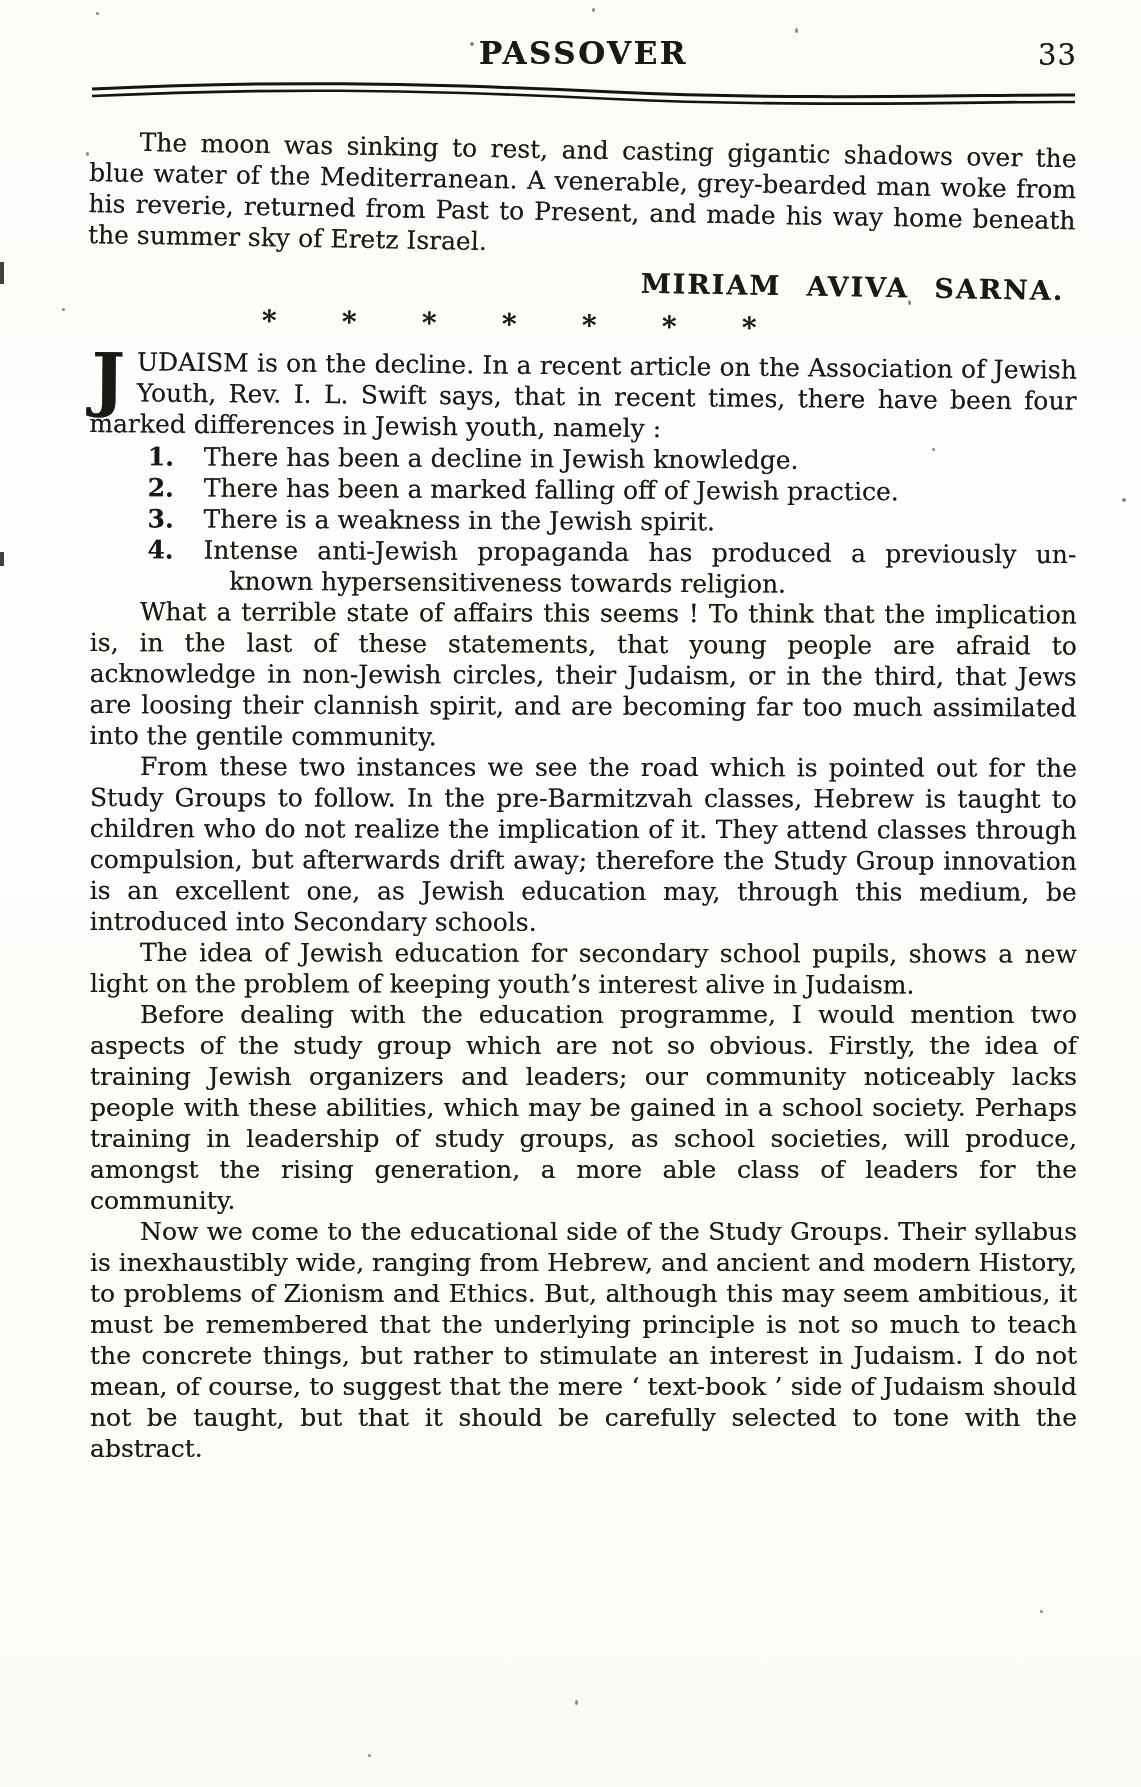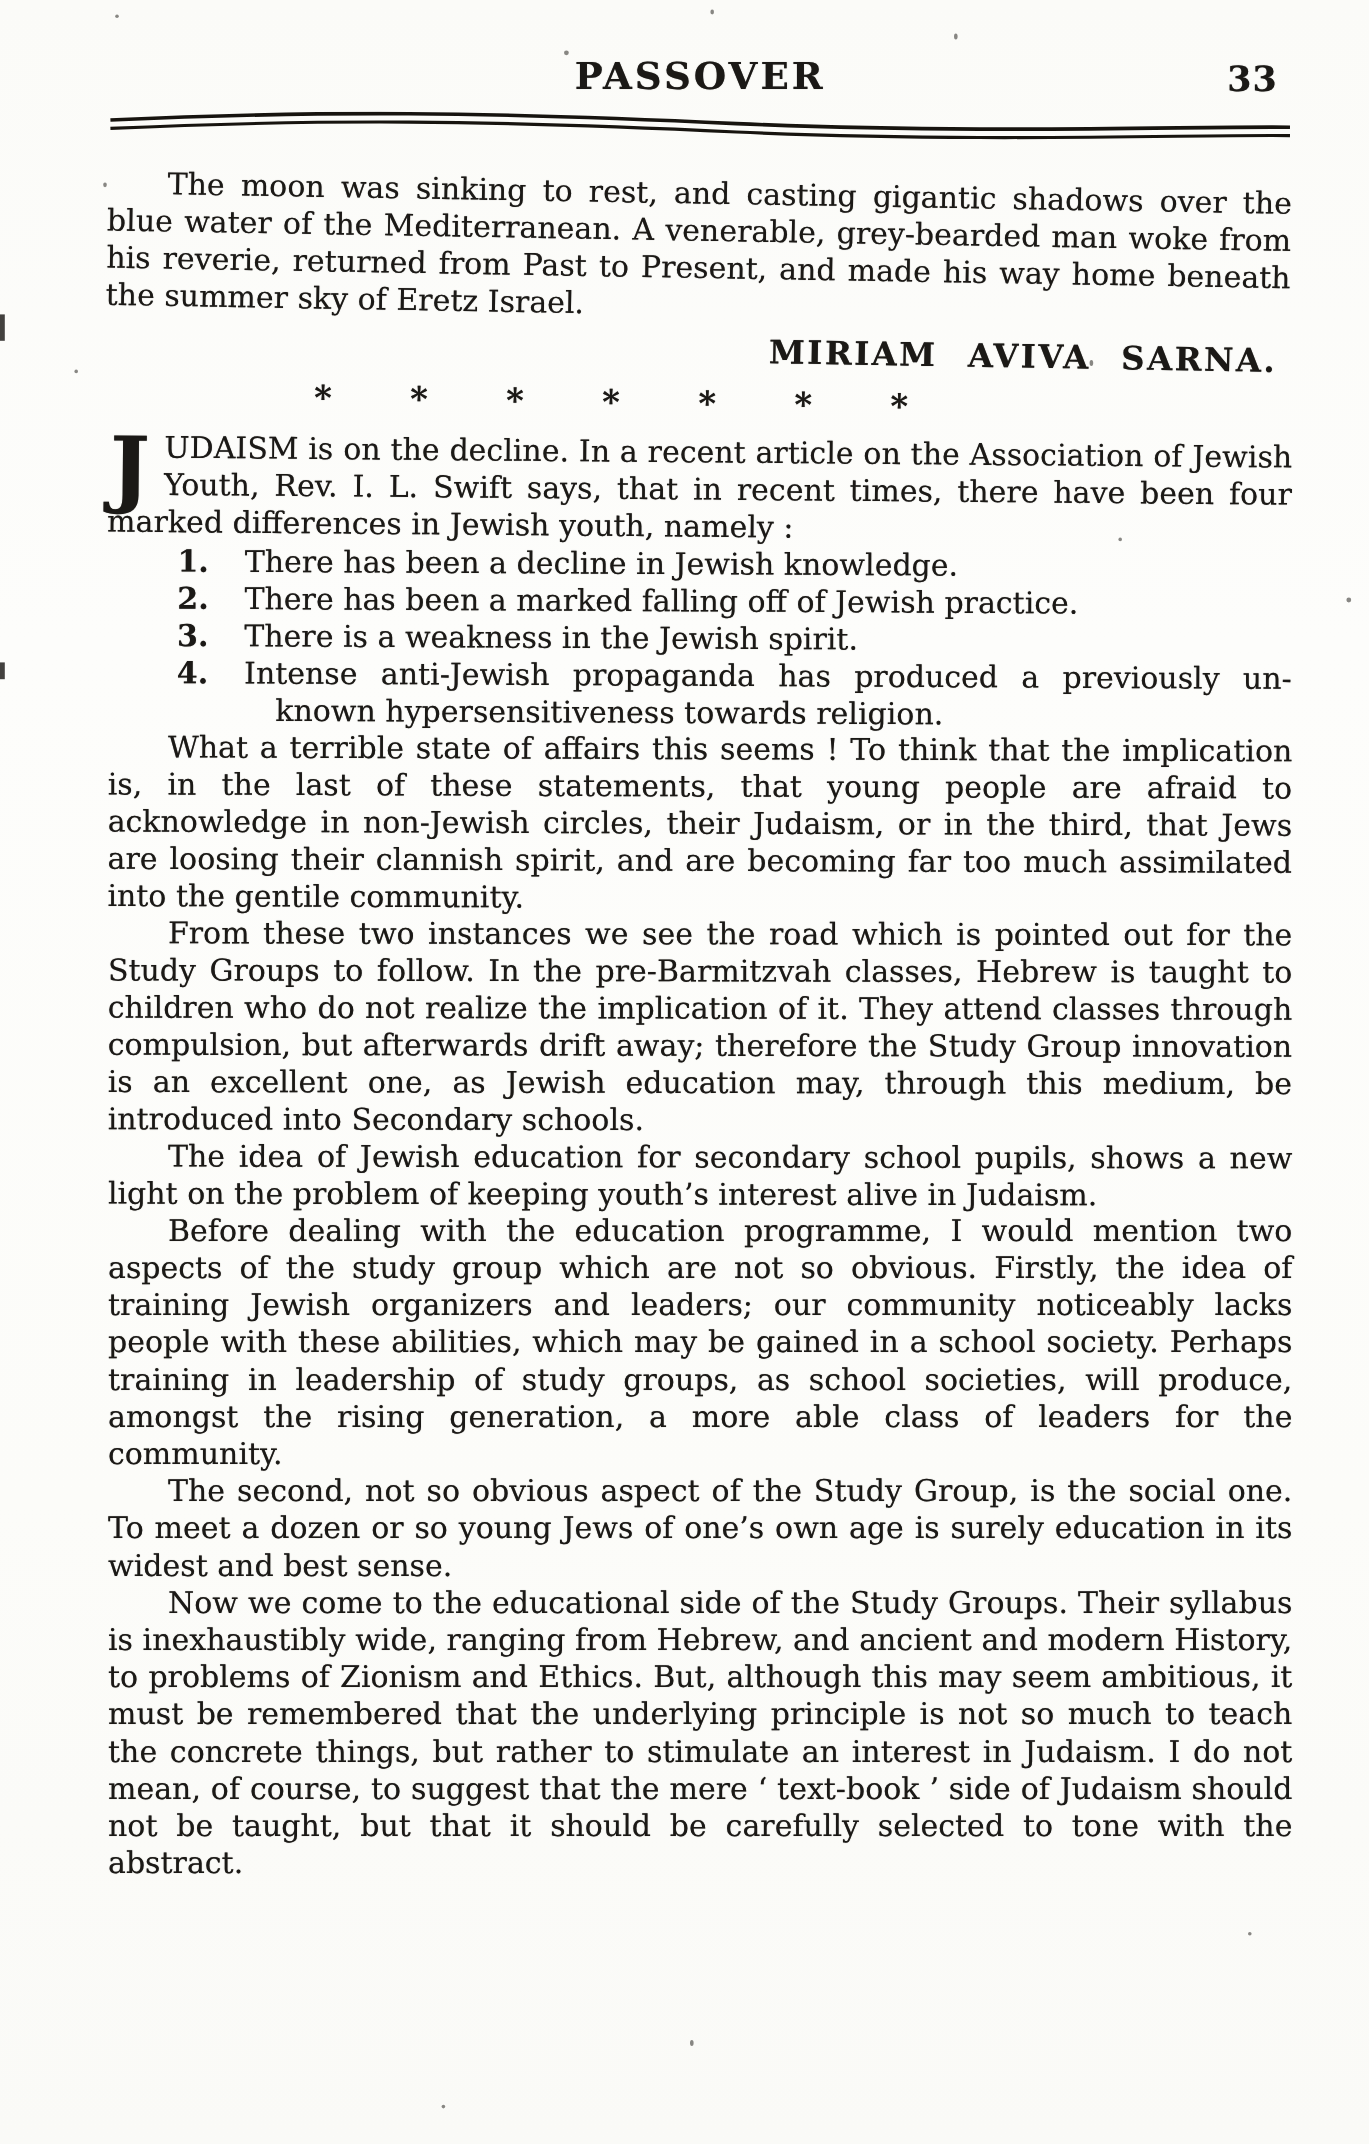--- a/index.html
+++ b/index.html
@@ -14,38 +14,38 @@
     overflow: hidden;
     margin: 0 auto;
     background: linear-gradient(180deg, #fbfbf8 0%, #fdfdfb 30%, #fcfcf9 70%, #fafaf7 100%);
     color: #1b1916;
     font-family: "DejaVu Serif", "Liberation Serif", serif;
     font-size: 25px;
     line-height: 31px;
     text-shadow: 0 0 0.6px rgba(27,25,22,0.65);
   }
   .content {
-    padding: 43px 64px 0 90px;
+    padding: 32px 64px 0 90px;
   }
   .page-header {
     position: relative;
     height: 46px;
   }
   .title {
     text-align: center;
     font-weight: bold;
     font-size: 31px;
     letter-spacing: 2.5px;
     padding-top: 6px;
   }
   .page-num {
     position: absolute;
-    right: 12px;
+    right: 0px;
     top: 8px;
-    font-weight: bold;
+    font-weight: normal;
     font-size: 29px;
     letter-spacing: 1px;
   }
   .double-rule {
     display: block;
     width: 100%;
     height: 24px;
     margin-top: 4px;
   }
   .para {
@@ -208,18 +208,17 @@
             <span class="li-text li-stretch">Intense anti-Jewish propaganda has produced a previously un-</span>
           </div>
           <div class="li-cont">known hypersensitiveness towards religion.</div>
         </li>
       </ol>
 
       <p class="para indent tilt-e">What a terrible state of affairs this seems ! To think that the implication is, in the last of these statements, that young people are afraid to acknowledge in non-Jewish circles, their Judaism, or in the third, that Jews are loosing their clannish spirit, and are becoming far too much assimilated into the gentile community.</p>
       <p class="para indent tilt-f">From these two instances we see the road which is pointed out for the Study Groups to follow. In the pre-Barmitzvah classes, Hebrew is taught to children who do not realize the implication of it. They attend classes through compulsion, but afterwards drift away; therefore the Study Group innovation is an excellent one, as Jewish education may, through this medium, be introduced into Secondary schools.</p>
       <p class="para indent tilt-f">The idea of Jewish education for secondary school pupils, shows a new light on the problem of keeping youth’s interest alive in Judaism.</p>
       <p class="para indent">Before dealing with the education programme, I would mention two aspects of the study group which are not so obvious. Firstly, the idea of training Jewish organizers and leaders; our community noticeably lacks people with these abilities, which may be gained in a school society. Perhaps training in leadership of study groups, as school societies, will produce, amongst the rising generation, a more able class of leaders for the community.</p>
-      <p class="para indent">The second, not so obvious aspect of the Study Group, is the social one. To meet a dozen or so young Jews of one’s own age is surely education in its widest and best sense.</p>
       <p class="para indent">Now we come to the educational side of the Study Groups. Their syllabus is inexhaustibly wide, ranging from Hebrew, and ancient and modern History, to problems of Zionism and Ethics. But, although this may seem ambitious, it must be remembered that the underlying principle is not so much to teach the concrete things, but rather to stimulate an interest in Judaism. I do not mean, of course, to suggest that the mere ‘ text-book ’ side of Judaism should not be taught, but that it should be carefully selected to tone with the abstract.</p>
 
     </section>
   </div>
 </div>
 
 </body></html>

